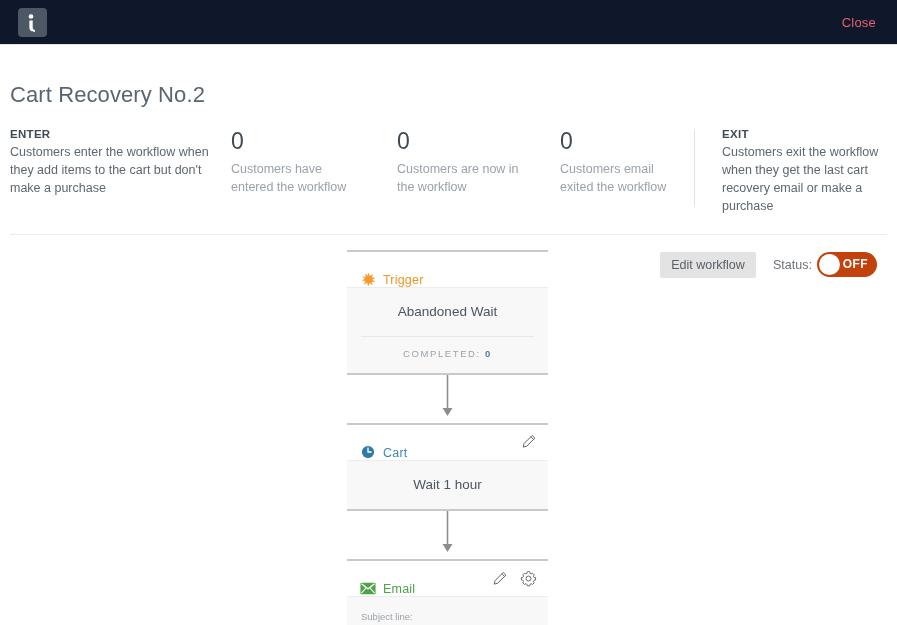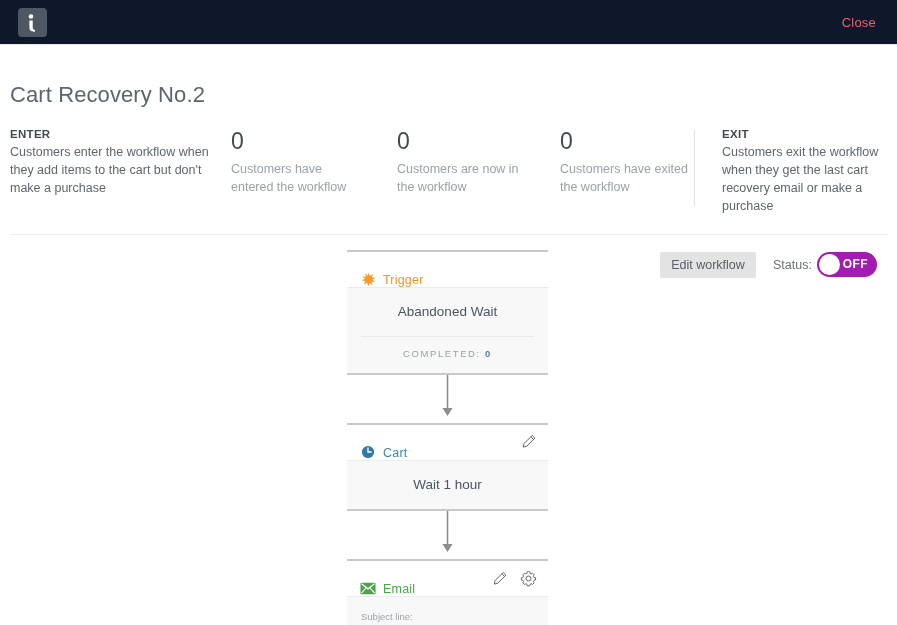--- a/index.html
+++ b/index.html
@@ -138,21 +138,21 @@
   .status-label {
     position: absolute;
     left: 773px; top: 258px;
     font-size: 12.5px;
     color: #6b7178;
   }
   .toggle {
     position: absolute;
     left: 817px; top: 252px;
     width: 60px; height: 25px;
-    background: #a21caf;
+    background: #c2410c;
     border-radius: 13px;
     cursor: pointer;
   }
   .toggle-knob {
     position: absolute;
     left: 2px; top: 2px;
     width: 21px; height: 21px;
     background: #ffffff;
     border-radius: 50%;
   }
@@ -289,21 +289,21 @@
     <div class="cap">Customers are now in the workflow</div>
   </div>
 
   <svg class="arrow-r a2" viewBox="0 0 36 18">
     <path d="M2 9 H29" stroke="#e9eaec" stroke-width="2.4" fill="none"></path>
     <path d="M22.5 3 L29 9 L22.5 15" stroke="#e9eaec" stroke-width="2.4" fill="none" stroke-linecap="round" stroke-linejoin="round"></path>
   </svg>
 
   <div class="metric m3">
     <div class="num">0</div>
-    <div class="cap">Customers have exited the workflow</div>
+    <div class="cap">Customers email exited the workflow</div>
   </div>
 
   <div class="exit-block">
     <div class="blk-head">EXIT</div>
     <div class="blk-body">Customers exit the workflow when they get the last cart recovery email or make a purchase</div>
   </div>
 </div>
 <div class="exit-rule"></div>
 <div class="section-rule"></div>
 

